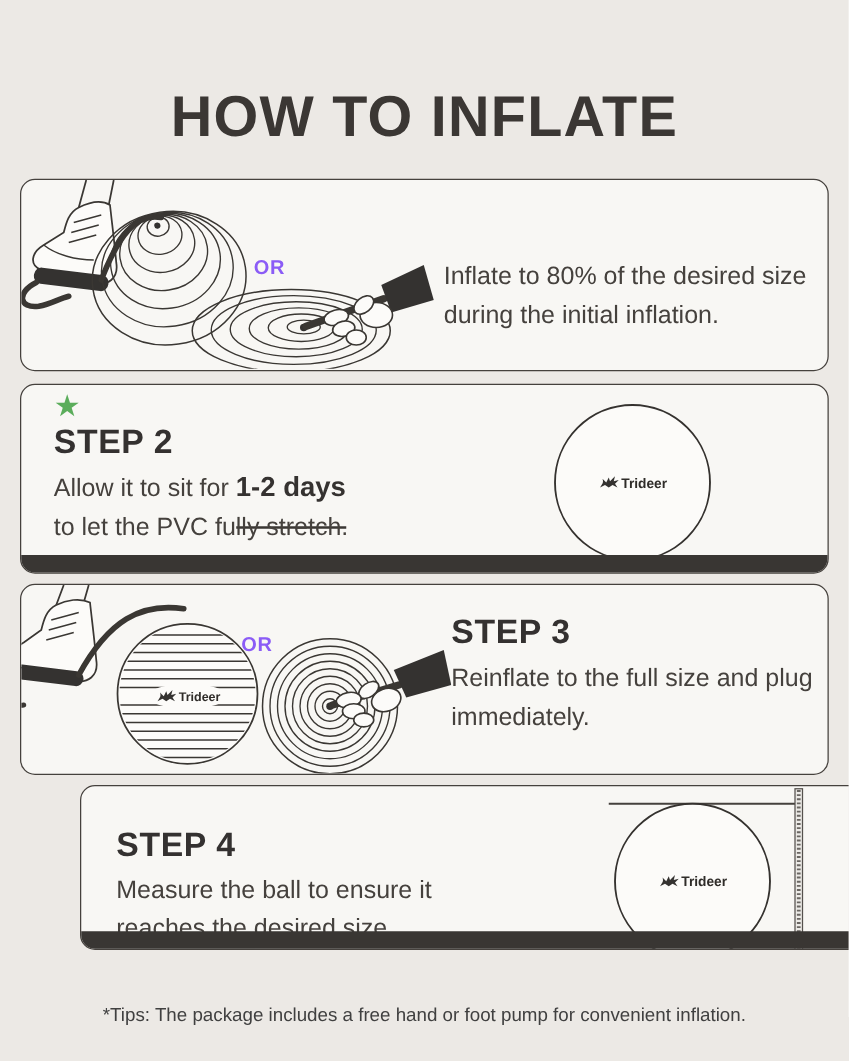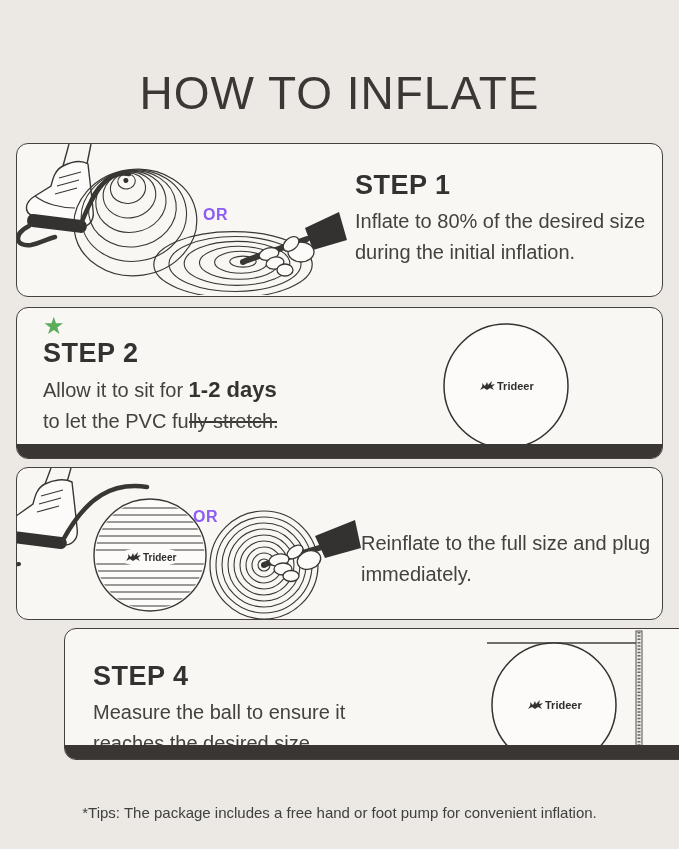--- a/index.html
+++ b/index.html
@@ -6,21 +6,21 @@
   .screen{
     position:relative;
     width:679px;height:849px;
     background:#ECE9E5;
     font-family:"Liberation Sans", sans-serif;
     overflow:hidden;
   }
   .page-title{
     position:absolute;top:66px;left:0;width:100%;
     text-align:center;
-    font-size:46px;font-weight:normal;
+    font-size:46px;font-weight:bold;
     color:#3B3734;letter-spacing:1px;
   }
   .card{
     position:absolute;left:16px;width:647px;
     background:#F8F7F4;
     border:1.5px solid #45413D;
     border-radius:12px;
     box-sizing:border-box;
     overflow:hidden;
   }
@@ -125,21 +125,20 @@
         <line class="ln" x1="228" y1="117" x2="290" y2="95" stroke-width="6" stroke-linecap="round"></line>
         <polygon class="dark" points="288,84 322,68 330,96 296,106"></polygon>
         <ellipse class="ln fillw" cx="284" cy="108" rx="13" ry="10" stroke-width="1.3"></ellipse>
         <ellipse class="ln fillw" cx="274" cy="100" rx="9" ry="6" stroke-width="1.3" transform="rotate(-40 274 100)"></ellipse>
         <ellipse class="ln fillw" cx="252" cy="110" rx="10" ry="6" stroke-width="1.3" transform="rotate(-15 252 110)"></ellipse>
         <ellipse class="ln fillw" cx="258" cy="119" rx="9" ry="6" stroke-width="1.3" transform="rotate(-12 258 119)"></ellipse>
         <ellipse class="ln fillw" cx="268" cy="126" rx="8" ry="6" stroke-width="1.3"></ellipse>
       </g>
     </svg>
     <span class="or-label">OR</span>
-    <div class="step-label">STEP 1</div>
     <div class="step-desc">Inflate to 80% of the desired size during the initial inflation.</div>
   </div>
 
   <div class="card card2">
     <span class="star">★</span>
     <div class="step-label">STEP 2</div>
     <div class="step-desc">
       <span>Allow it to sit for </span><span class="hl">1-2 days</span>
       <div>to let the PVC fully stretch.</div>
     </div>
@@ -196,20 +195,21 @@
         <line class="ln" x1="249" y1="96" x2="302" y2="80" stroke-width="6" stroke-linecap="round"></line>
         <polygon class="dark" points="298,68 338,52 344,80 308,90"></polygon>
         <ellipse class="ln fillw" cx="292" cy="92" rx="12" ry="9" stroke-width="1.3" transform="rotate(-20 292 92)"></ellipse>
         <ellipse class="ln fillw" cx="278" cy="84" rx="9" ry="5.5" stroke-width="1.3" transform="rotate(-35 278 84)"></ellipse>
         <ellipse class="ln fillw" cx="262" cy="92" rx="10" ry="6" stroke-width="1.3" transform="rotate(-10 262 92)"></ellipse>
         <ellipse class="ln fillw" cx="266" cy="101" rx="9" ry="6" stroke-width="1.3"></ellipse>
         <ellipse class="ln fillw" cx="274" cy="108" rx="8" ry="5.5" stroke-width="1.3"></ellipse>
       </g>
     </svg>
     <span class="or-label">OR</span>
+    <div class="step-label">STEP 3</div>
     <div class="step-desc">Reinflate to the full size and plug immediately.</div>
   </div>
 
   <div class="card card4">
     <div class="step-label">STEP 4</div>
     <div class="step-desc">Measure the ball to ensure it reaches the desired size.</div>
     <svg class="illus" width="647" height="154" viewBox="0 0 647 154">
       <line x1="422" y1="14" x2="577" y2="14" stroke="#45413D" stroke-width="1.6"></line>
       <g>
         <rect x="571" y="2" width="6" height="140" fill="#EDEBE7" stroke="#55514D" stroke-width="1"></rect>

